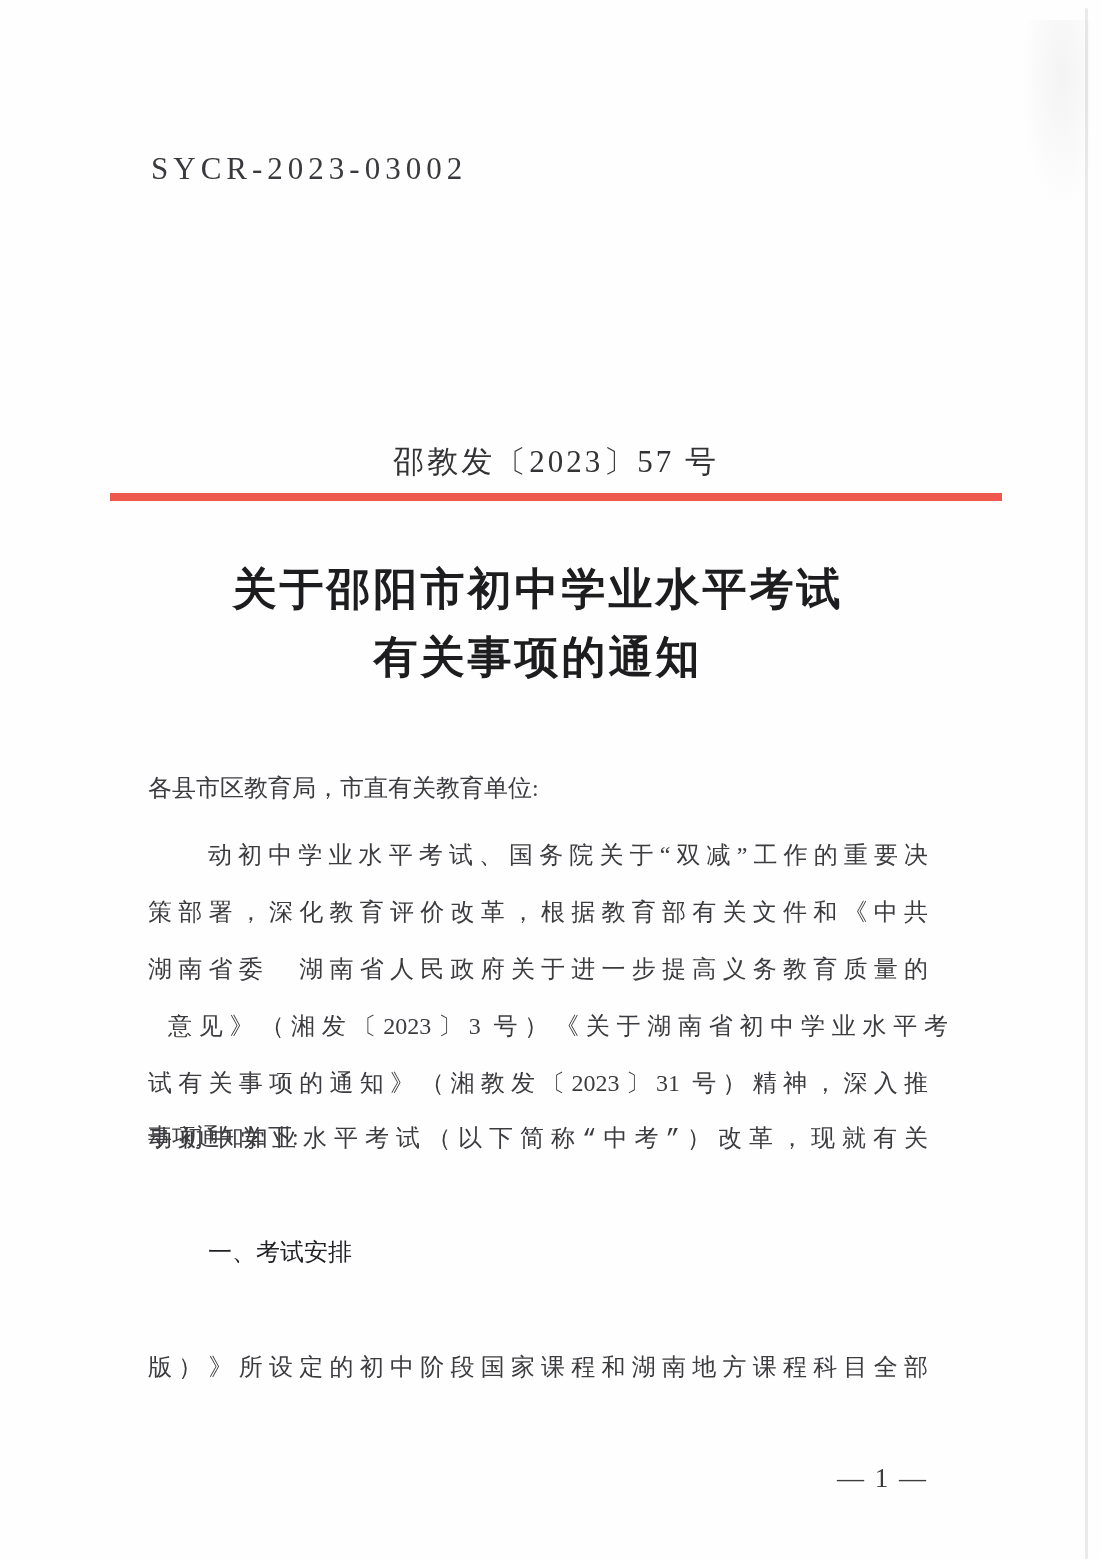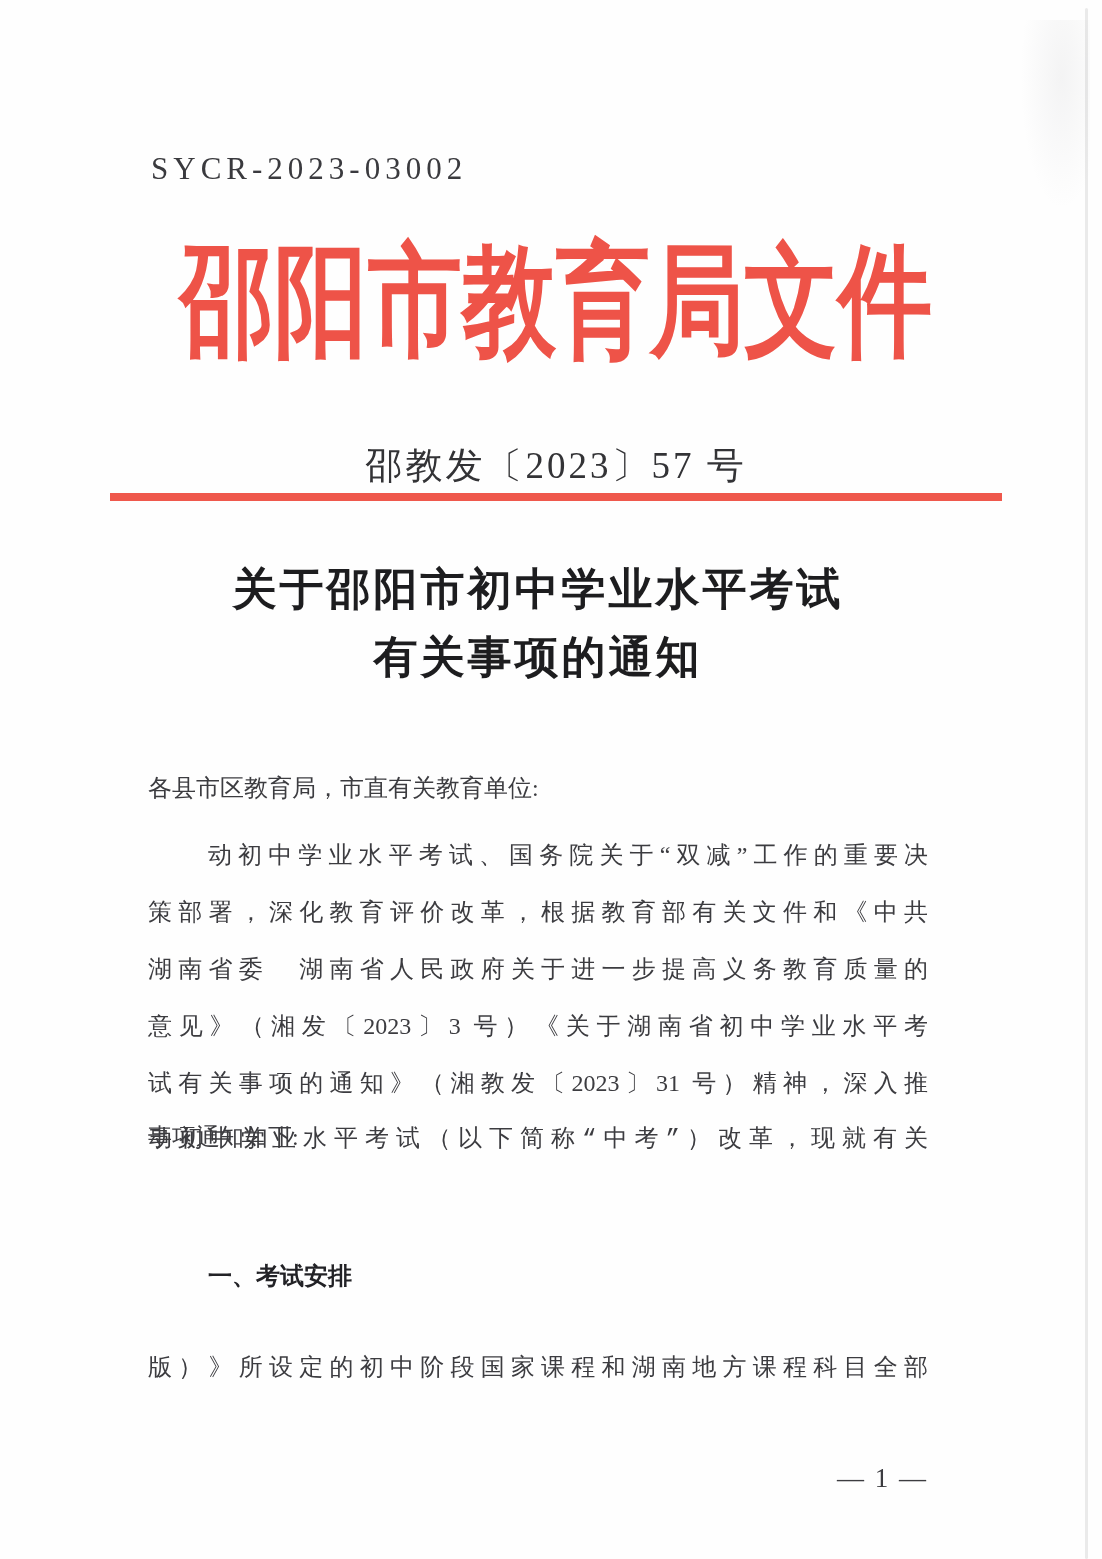--- a/index.html
+++ b/index.html
@@ -60,21 +60,21 @@
     transform-origin: top center;
     white-space: nowrap;
   }
 
   .doc-number {
     position: absolute;
     left: 110px;
     top: 441px;
     width: 892px;
     text-align: center;
-    font-size: 37px;
+    font-size: 31px;
     letter-spacing: 3px;
     color: #333336;
   }
 
   .red-rule {
     position: absolute;
     left: 110px;
     top: 493px;
     width: 892px;
     height: 8px;
@@ -109,30 +109,29 @@
   .line.no-stretch {
     text-align: left;
     text-align-last: left;
   }
   .indent-2 { text-indent: 60px; }
 
   .salutation { top: 769px; }
   .p-line-0 { top: 836px; }
   .p-line-1 { top: 893px; }
   .p-line-2 { top: 950px; }
-  .p-line-3 { top: 1007px; }
+  .p-line-3 { top: 1007px; margin-left: 20px; }
   .p-line-4 { top: 1064px; }
   .p-line-5 { top: 1121px; font-family: Liberation Mono, monospace; }
   .p-line-6 { top: 1118px; }
 
   .sec-heading {
     top: 1233px;
-    font-weight: bold;
+    font-weight: normal;
     color: #222226;
-    margin-top: 24px;
   }
   .item-line-1 { top: 1291px; }
   .item-line-2 { top: 1348px; }
   .bold-lead {
     font-weight: bold;
     color: #1e1e22;
   }
 
   .page-number {
     position: absolute;
@@ -148,23 +147,20 @@
 </head>
 <body>
 
 <div class="page">
 
   <div class="scan-smudge"></div>
   <div class="scan-edge-line"></div>
 
   <div class="doc-code">SYCR-2023-03002</div>
 
-  <div class="agency-title-wrap">
-    <span class="agency-title">邵阳市教育局文件</span>
-  </div>
 
   <div class="doc-number">邵教发〔2023〕57 号</div>
 
   <div class="red-rule"></div>
 
   <div class="doc-title">
     <div>关于邵阳市初中学业水平考试</div>
     <div>有关事项的通知</div>
   </div>
 

